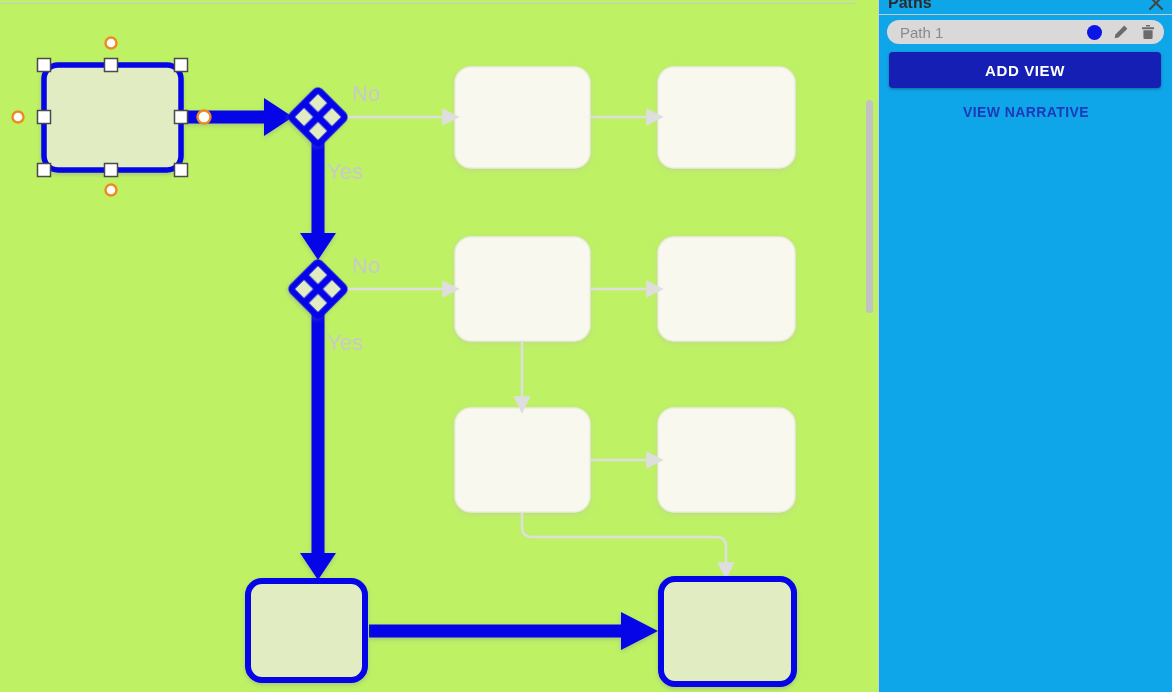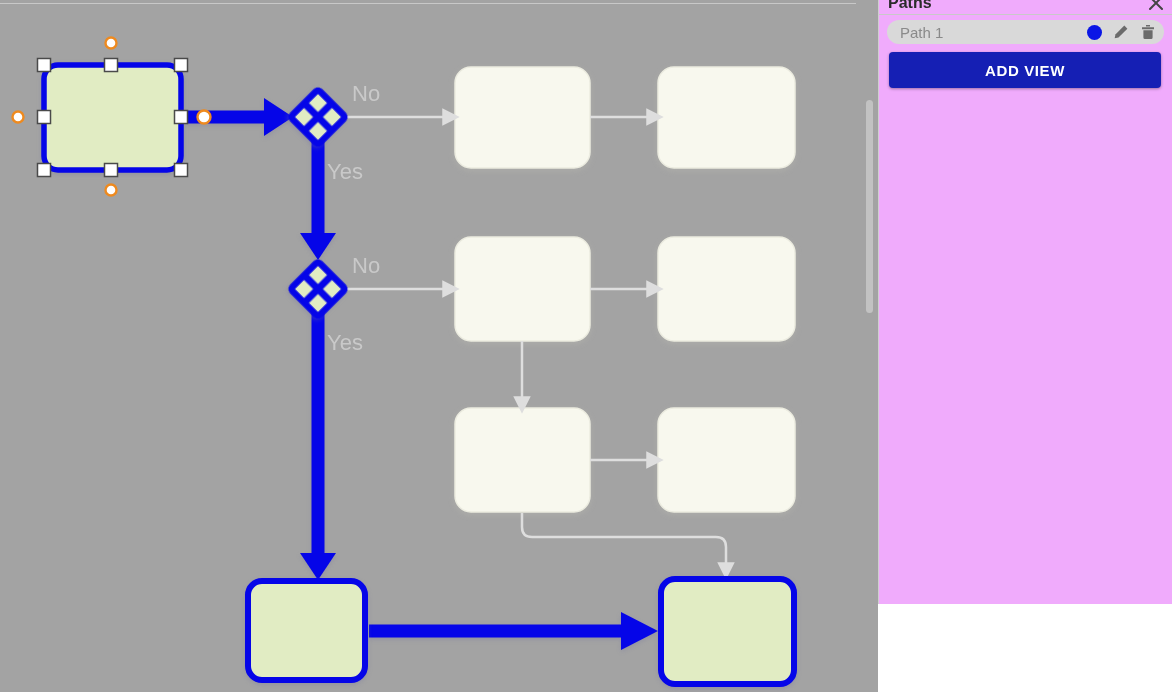--- a/index.html
+++ b/index.html
@@ -15,41 +15,41 @@
     --path-dot-blue:#0a16e6;
     --pill-bg:#d9d9d9;
     --divider-gray:#c9c9c9;
   }
   *{margin:0;padding:0;box-sizing:border-box;}
   html,body{width:1172px;height:692px;overflow:hidden;background:#fff;
     font-family:"Liberation Sans","DejaVu Sans",sans-serif;}
   .stage{position:relative;width:1172px;height:692px;}
 
   
-  .canvas{position:absolute;left:0;top:0;width:878px;height:692px;background:#a3a3a3;padding-left:7px;}
+  .canvas{position:absolute;left:0;top:0;width:878px;height:692px;background:#bef264;padding-left:7px;}
   .canvas-top-border{position:absolute;left:0;top:3px;width:856px;height:1px;background:#c8c8c8;}
   .canvas svg{position:absolute;left:0;top:0;}
 
   .faded-node{fill:var(--faded-fill);stroke:var(--faded-border);stroke-width:1.5;}
   .gray-line{stroke:var(--gray-connector);stroke-width:2.5;fill:none;}
   .blue-line{stroke:var(--diagram-blue);stroke-width:13;fill:none;}
   .blue-head{fill:var(--diagram-blue);stroke:none;}
   .node-green{fill:var(--node-fill);stroke:var(--diagram-blue);}
   .gw-cross{fill:var(--diagram-blue);stroke:none;}
   .handle{fill:#ffffff;stroke:#4a4a4a;stroke-width:1.5;}
   .orange-ring{fill:#ffffff;stroke:var(--selection-orange);stroke-width:2.4;}
   .edge-label{fill:var(--label-gray);font-size:22px;font-family:"Liberation Sans","DejaVu Sans",sans-serif;}
   .soft-shadow{filter:drop-shadow(0 2px 2px rgba(120,120,160,.35));}
   .faint-shadow{filter:drop-shadow(0 2px 3px rgba(190,190,180,.4));}
 
   .vscrollbar{position:absolute;left:866px;top:100px;width:7px;height:213px;
     background:#c2c2c2;border-radius:4px;}
 
   
-  .panel{position:absolute;left:878px;top:0;width:294px;height:604px;background:#f0abfc;
+  .panel{position:absolute;left:878px;top:0;width:294px;height:692px;background:#0ea5e9;
     border-left:1px solid #cfcfcf;}
   .panel-title{position:absolute;left:9px;top:-6px;font-size:16px;font-weight:600;color:#2b2b2b;}
   .panel-close{position:absolute;right:8px;top:-5px;width:16px;height:16px;cursor:pointer;}
   .panel-divider{position:absolute;left:0;top:14px;width:294px;height:1px;background:var(--divider-gray);}
 
   .path-row{position:absolute;left:8px;top:20px;width:277px;height:24px;
     background:var(--pill-bg);border-radius:12px;display:flex;align-items:center;
     padding:0 8px 0 13px;}
   .path-row-name{flex:1;font-size:15px;color:#8a8a8a;}
   .path-row-icons{display:flex;align-items:center;gap:11px;}
@@ -170,15 +170,16 @@
         </svg>
         <svg class="icon-btn" viewBox="0 0 16 16">
           <path d="M6 1 h4 v1.6 h-4 z M2 3.2 h12 v2 h-12 z" fill="#6b6b6b"></path>
           <path d="M3.4 6.2 h9.2 v7.3 q0 1.5 -1.5 1.5 h-6.2 q-1.5 0 -1.5 -1.5 z" fill="#6b6b6b"></path>
         </svg>
       </div>
     </div>
 
     <button class="add-path-btn">ADD VIEW</button>
 
+    <div class="view-narrative">VIEW NARRATIVE</div>
   </div>
 
 </div>
 
 </body></html>

